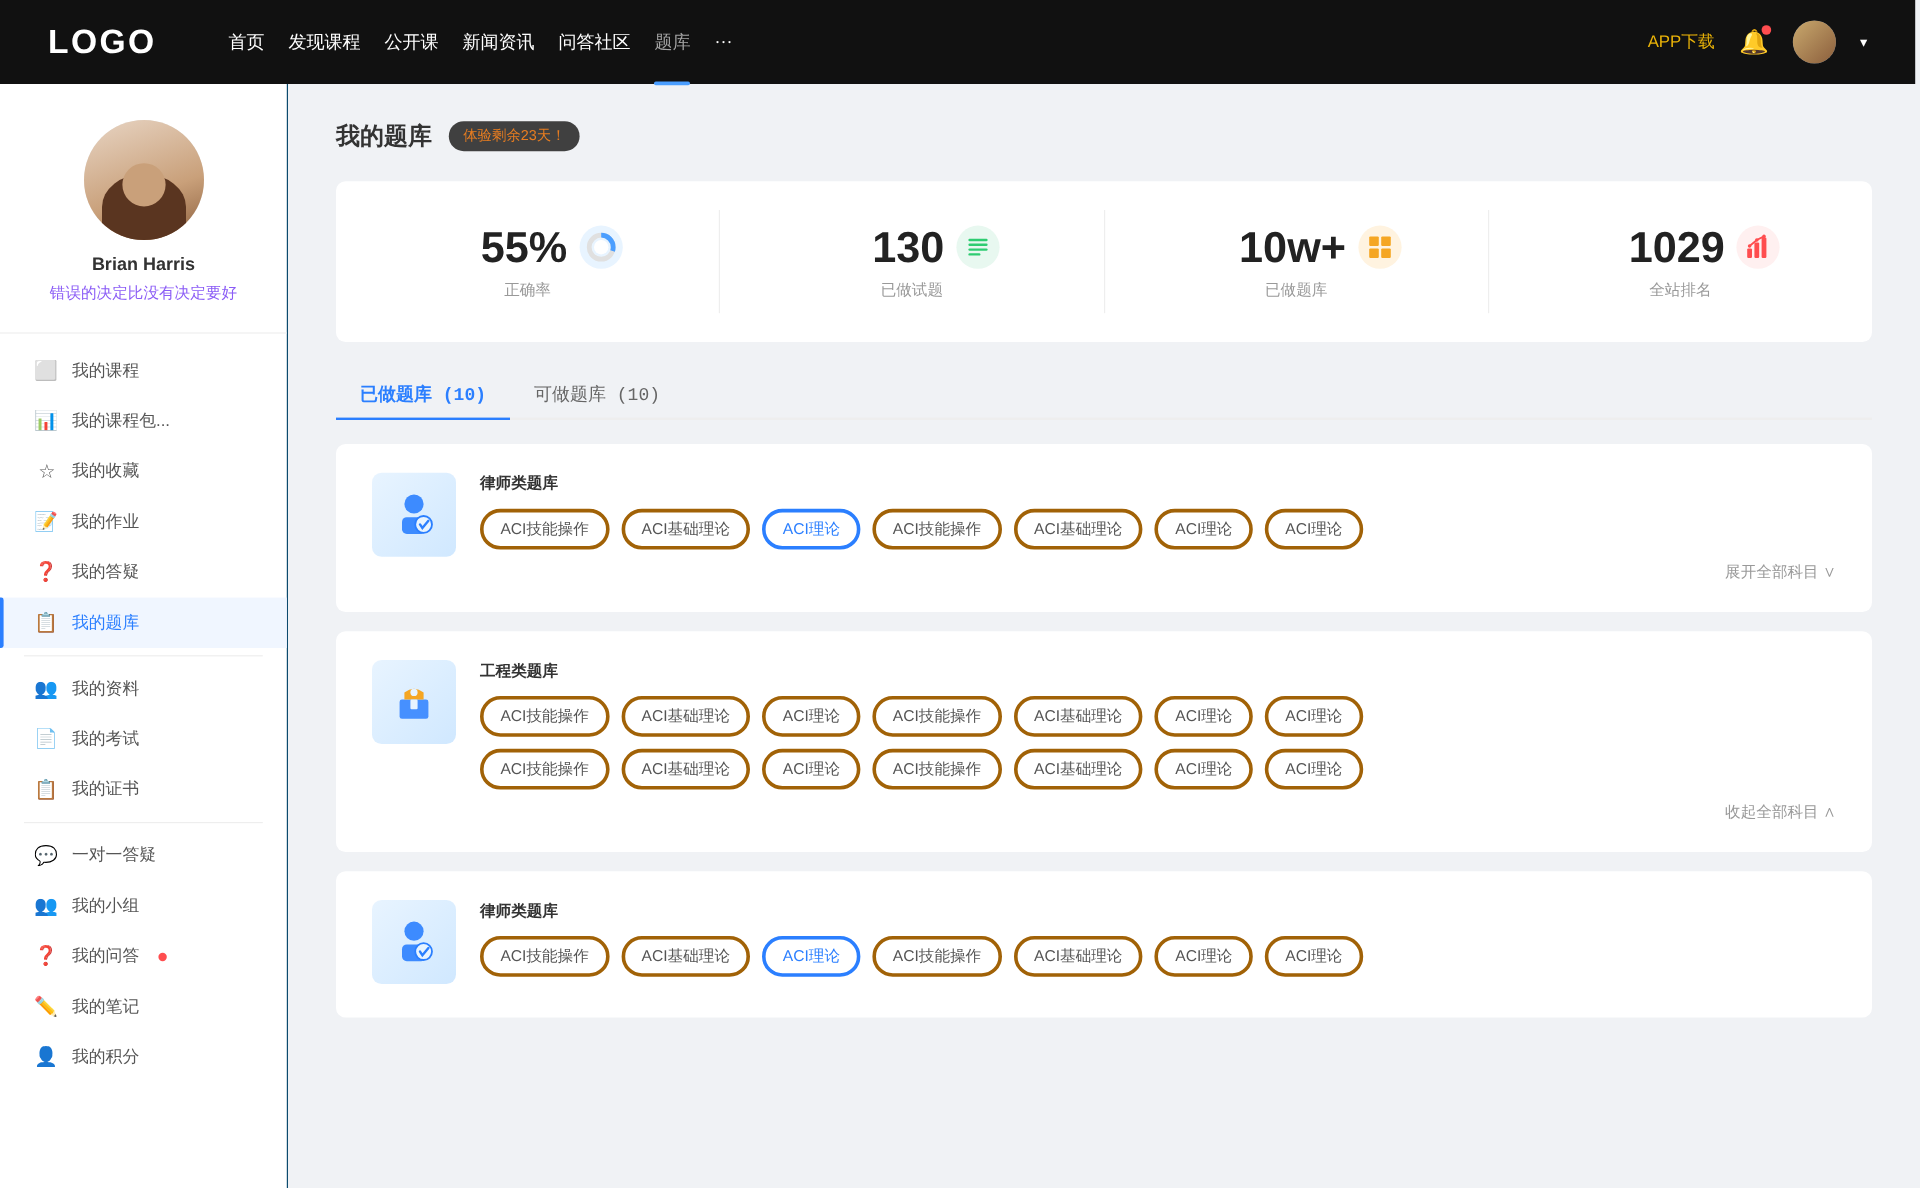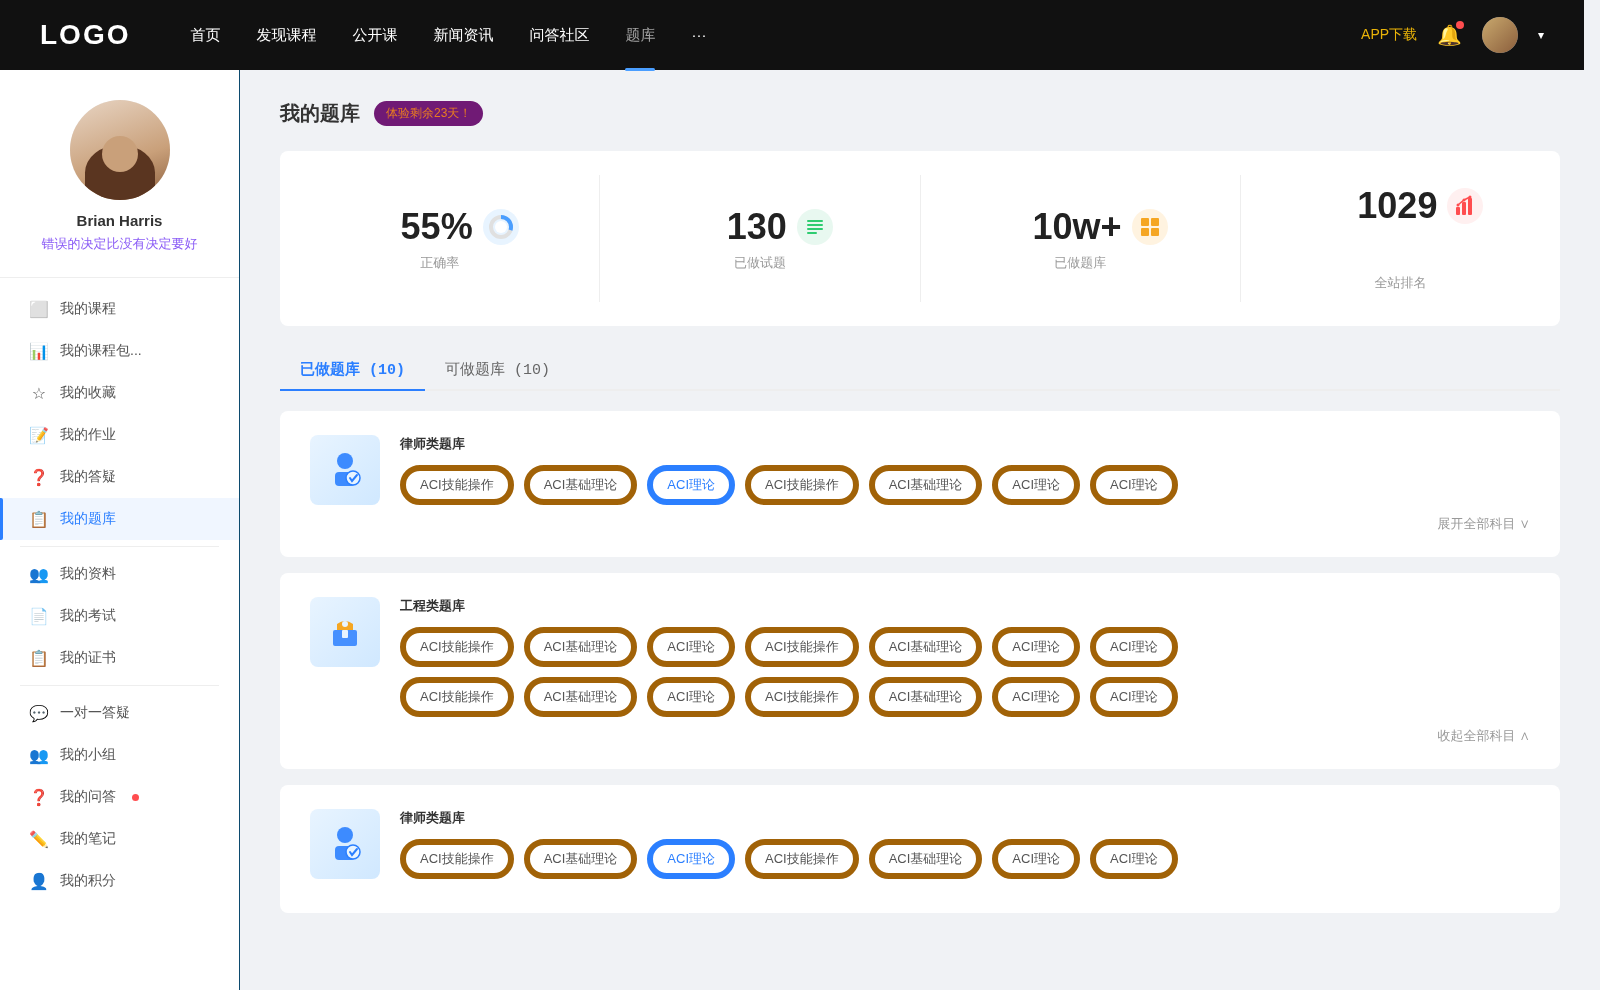--- a/index.html
+++ b/index.html
@@ -6,33 +6,33 @@
     body { font-family: -apple-system, BlinkMacSystemFont, 'PingFang SC', 'Microsoft YaHei', sans-serif; background: #f0f2f5; min-height: 990px; }
 
     
     .navbar {
       background: #111;
       height: 70px;
       display: flex;
       align-items: center;
       padding: 0 40px;
       position: fixed;
-      top: 0; left: 0; right: 16px;
+      top: 0; left: 0; right: 4px;
       z-index: 100;
     }
     .nav-logo {
       color: #fff;
       font-size: 28px;
       font-weight: 900;
       letter-spacing: 2px;
       margin-right: 60px;
     }
     .nav-links {
       display: flex;
-      gap: 36px;
+      gap: 20px;
       flex: 1;
     }
     .nav-link {
       color: #fff;
       font-size: 15px;
       cursor: pointer;
       position: relative;
     }
     .nav-link.active {
       color: #a3a3a3;
@@ -208,21 +208,21 @@
       align-items: center;
       gap: 14px;
       margin-bottom: 24px;
     }
     .page-title-text {
       font-size: 20px;
       font-weight: 600;
       color: #333;
     }
     .trial-badge {
-      background: #701a75;
+      background: #404040;
       color: #e87d20;
       font-size: 12px;
       padding: 4px 12px;
       border-radius: 20px;
       font-weight: 500;
     }
 
     
     .stats-row {
       display: flex;
@@ -234,21 +234,21 @@
     .stat-item {
       flex: 1;
       display: flex;
       flex-direction: column;
       align-items: center;
       justify-content: center;
       padding: 10px 20px;
       border-right: 1px solid #eee;
       position: relative;
     }
-    .stat-item:last-child { border-right: none; gap: 41px; }
+    .stat-item:last-child { border-right: none; }
     .stat-value-row {
       display: flex;
       align-items: center;
       gap: 10px;
       margin-bottom: 6px;
       margin-left: 40px;
     }
     .stat-value {
       font-size: 36px;
       font-weight: 700;
@@ -327,21 +327,21 @@
       background: linear-gradient(135deg, #e8f4ff, #d0e8ff);
     }
     .qbank-name {
       font-size: 13px;
       font-weight: 600;
       color: #333;
       margin-bottom: 12px;
     }
     .qbank-tag {
       padding: 5px 14px;
-      border: 6px solid #a16207;
+      border: 3px solid #a16207;
       border-radius: 20px;
       font-size: 13px;
       color: #555;
       cursor: pointer;
     }
     .qbank-tag.active-tag {
       border-color: #2b7fff;
       color: #2b7fff;
       background: #fff;
     }

